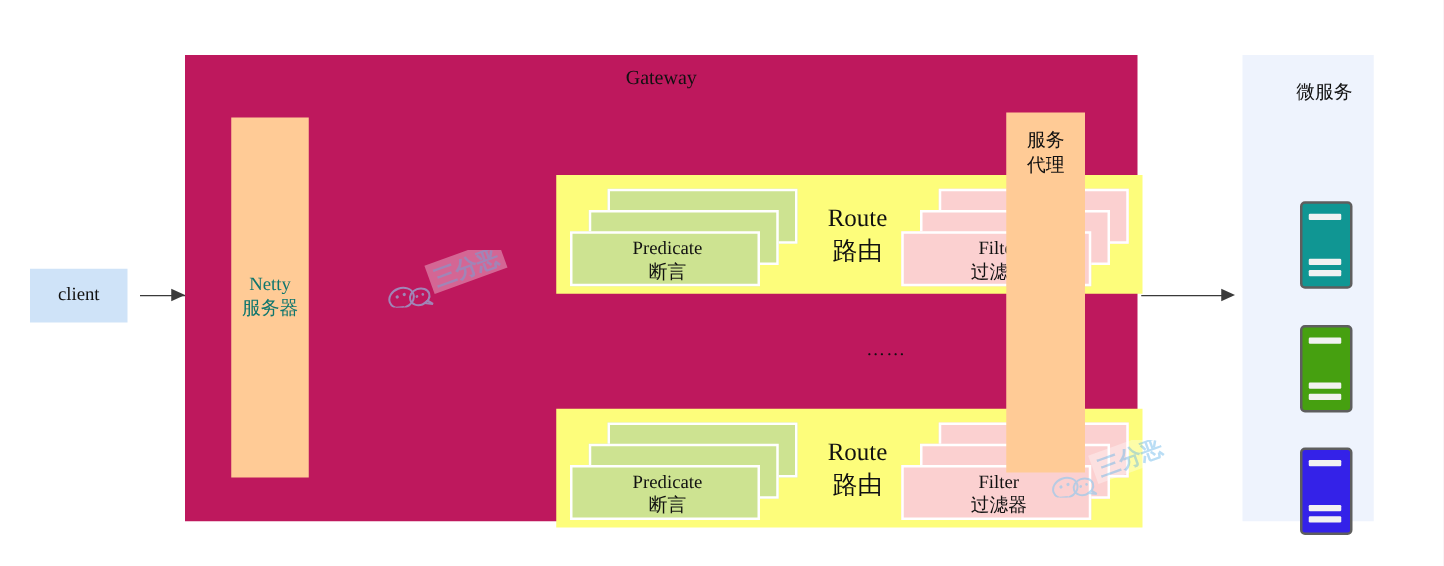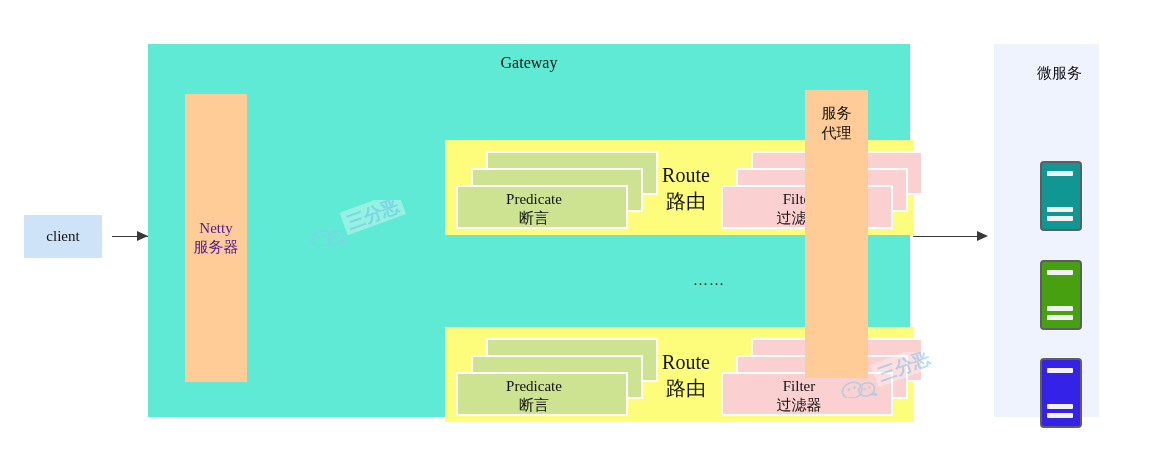--- a/index.html
+++ b/index.html
@@ -51,36 +51,36 @@
 
   #arrow1-line { left: 112px; top: 236px; width: 36px; }
   #arrow1-head { left: 137px; top: 231px; }
 
   #arrow2-line { left: 913px; top: 236px; width: 72px; }
   #arrow2-head { left: 977px; top: 231px; }
 
   
   #gateway-panel {
     left: 148px; top: 44px; width: 762px; height: 373px;
-    background: #5eead4;
+    background: #be185d;
   }
   #gateway-title {
     position: absolute;
     left: 0; top: 10px; width: 762px;
     text-align: center;
     font-size: 16px;
     color: #111111;
   }
 
   
   #netty-box {
     left: 185px; top: 94px; width: 62px; height: 288px;
     background: #ffcb96;
     font-size: 15px;
-    color: #4c1d95;
+    color: #0f766e;
   }
   
   #proxy-box {
     left: 805px; top: 90px; width: 63px; height: 288px;
     background: #ffcb96;
     font-size: 15px;
     color: #111111;
   }
 
   
@@ -99,21 +99,21 @@
     color: #111111;
     line-height: 1.3;
   }
 
   
   .stack { position: absolute; }
   .card {
     position: absolute;
     box-sizing: border-box;
     border: 2px solid #ffffff;
-    width: 172px;
+    width: 152px;
     height: 44px;
   }
   .card-predicate { background: #cde391; }
   .card-filter    { background: #fbd0d0; }
 
   .card.l3 { left: 30px; top: 0px; }
   .card.l2 { left: 15px; top: 17px; }
   .card.l1 { left: 0px;  top: 34px; }
 
   .card-text {

